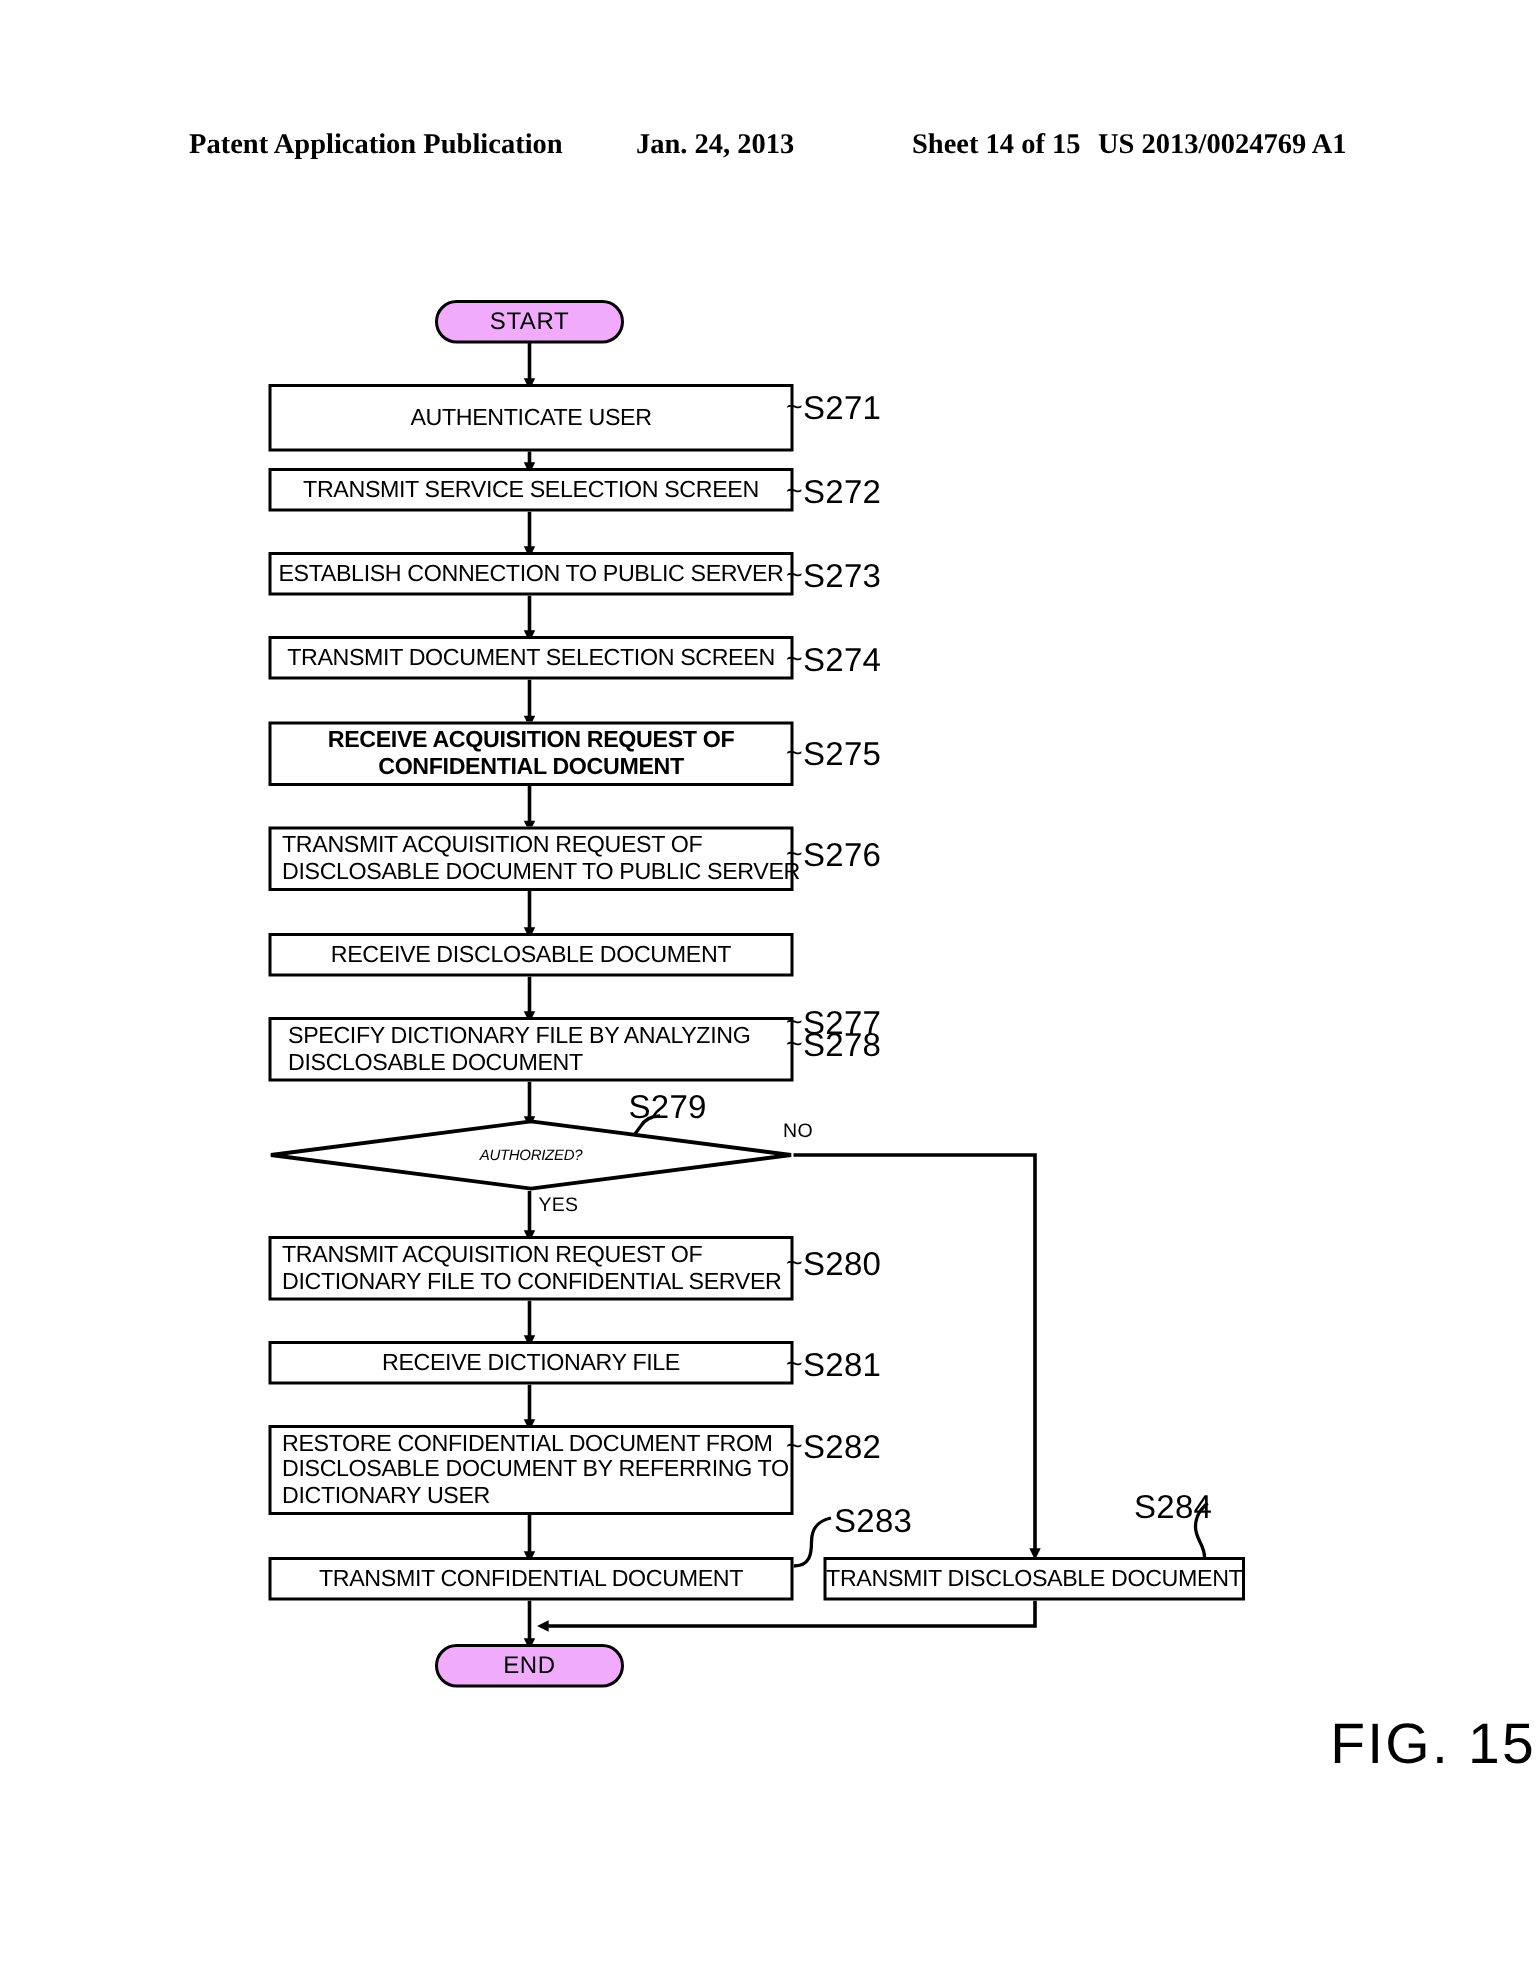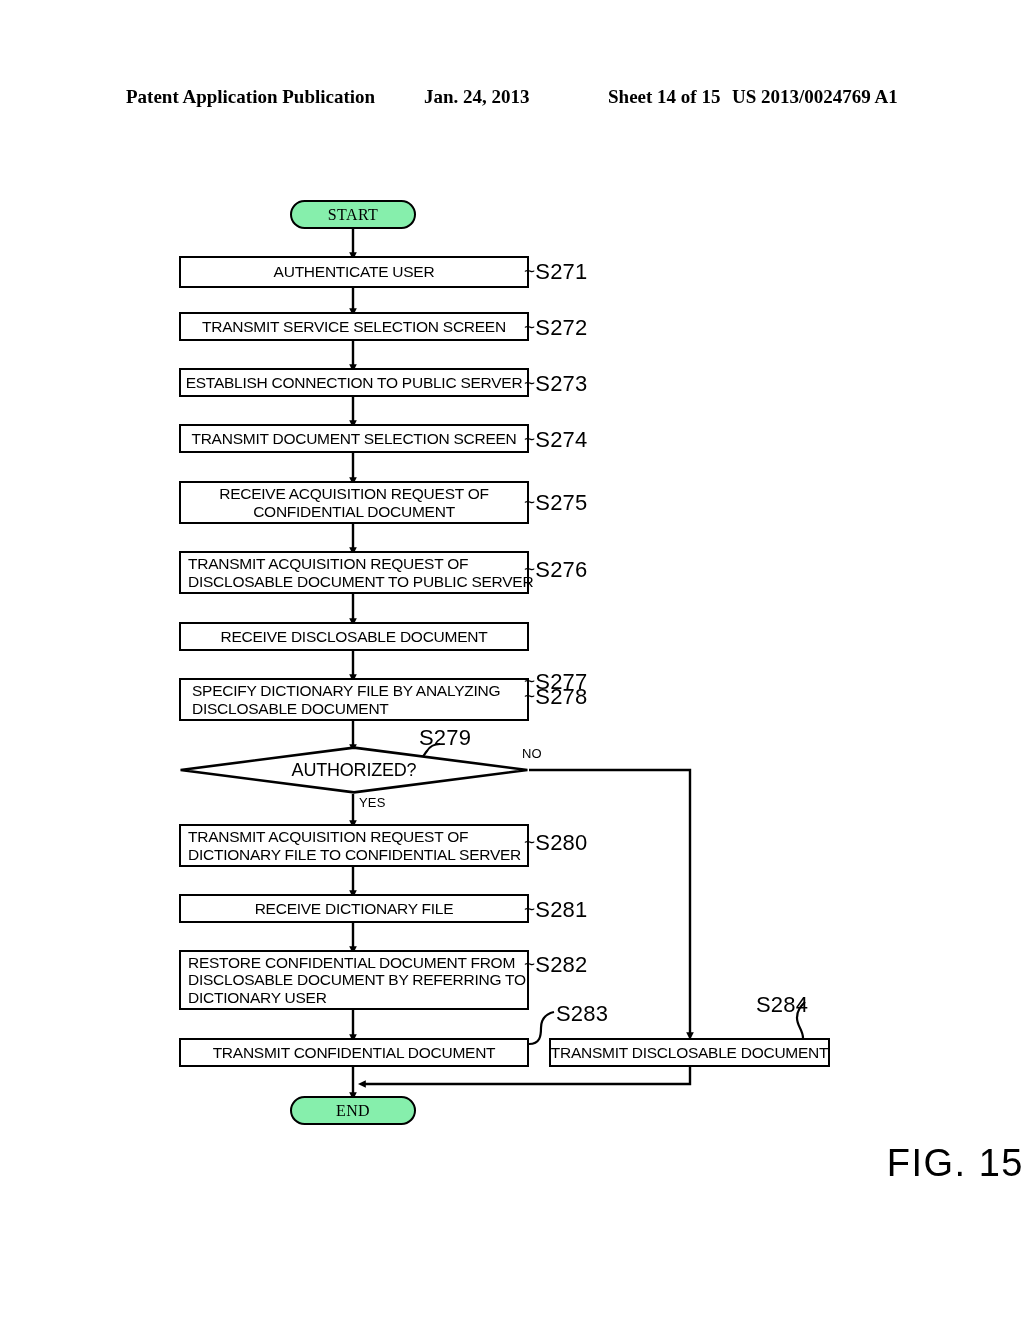--- a/index.html
+++ b/index.html
@@ -67,47 +67,47 @@
   .proc.center { align-items: center; text-align: center; }
   .proc.left   { align-items: flex-start; text-align: left; padding-left: 7px; }
   .proc .ln { display: block; white-space: nowrap; }
 
   
   .term {
     position: absolute;
     box-sizing: border-box;
     border: 2.5px solid #000;
     border-radius: 16px;
-    background: #86efac;
+    background: #f0abfc;
     font-size: 16px;
     letter-spacing: 0.4px;
     display: flex;
     align-items: center;
     justify-content: center;
     z-index: 3;
-    font-family: Liberation Serif, serif;
   }
 
   
   #decision-wrap {
     position: absolute;
     left: 179px;
     top: 746px;
     width: 350px;
     height: 48px;
     z-index: 3;
   }
   #decision-wrap svg { display: block; }
   #decision-label {
     position: absolute;
     left: 0; top: 0;
     width: 350px; height: 48px;
     display: flex; align-items: center; justify-content: center;
-    font-size: 18px;
+    font-size: 10px;
     letter-spacing: -0.2px;
+    font-style: italic;
   }
 
   
   .sref {
     position: absolute;
     font-size: 22px;
     letter-spacing: 0.2px;
     white-space: nowrap;
     z-index: 4;
   }
@@ -195,21 +195,21 @@
       <path d="M803 1038 C 803 1030, 797 1026, 797 1018 C 797 1010, 801 1006, 805 1002" stroke-width="2.2"></path>
 
       <path d="M412 766 C 420 762, 423 756, 427 751 C 430 746, 434 744, 440 744" stroke-width="2.2"></path>
     </g>
   </svg>
 
   <div class="term" style="left:290px; top:200px; width:126px; height:29px;">
     <span>START</span>
   </div>
 
-  <div class="proc center" style="left:179px; top:256px; width:350px; height:32px;">
+  <div class="proc center" style="left:179px; top:256px; width:350px; height:45px;">
     <span class="ln">AUTHENTICATE USER</span>
   </div>
   <div class="sref" style="left:524px; top:259px;">
     <span class="tilde">~</span><span>S271</span>
   </div>
 
   <div class="proc center" style="left:179px; top:312px; width:350px; height:29px;">
     <span class="ln">TRANSMIT SERVICE SELECTION SCREEN</span>
   </div>
   <div class="sref" style="left:524px; top:315px;">
@@ -223,21 +223,21 @@
     <span class="tilde">~</span><span>S273</span>
   </div>
 
   <div class="proc center" style="left:179px; top:424px; width:350px; height:29px;">
     <span class="ln">TRANSMIT DOCUMENT SELECTION SCREEN</span>
   </div>
   <div class="sref" style="left:524px; top:427px;">
     <span class="tilde">~</span><span>S274</span>
   </div>
 
-  <div class="proc center" style="left:179px; top:481px; width:350px; height:43px;">
+  <div class="proc center" style="left:179px; top:481px; width:350px; height:43px;font-weight:bold;">
     <span class="ln">RECEIVE ACQUISITION REQUEST OF</span>
     <span class="ln">CONFIDENTIAL DOCUMENT</span>
   </div>
   <div class="sref" style="left:524px; top:490px;">
     <span class="tilde">~</span><span>S275</span>
   </div>
 
   <div class="proc left" style="left:179px; top:551px; width:350px; height:43px;">
     <span class="ln">TRANSMIT ACQUISITION REQUEST OF</span>
     <span class="ln">DISCLOSABLE DOCUMENT TO PUBLIC SERVER</span>

